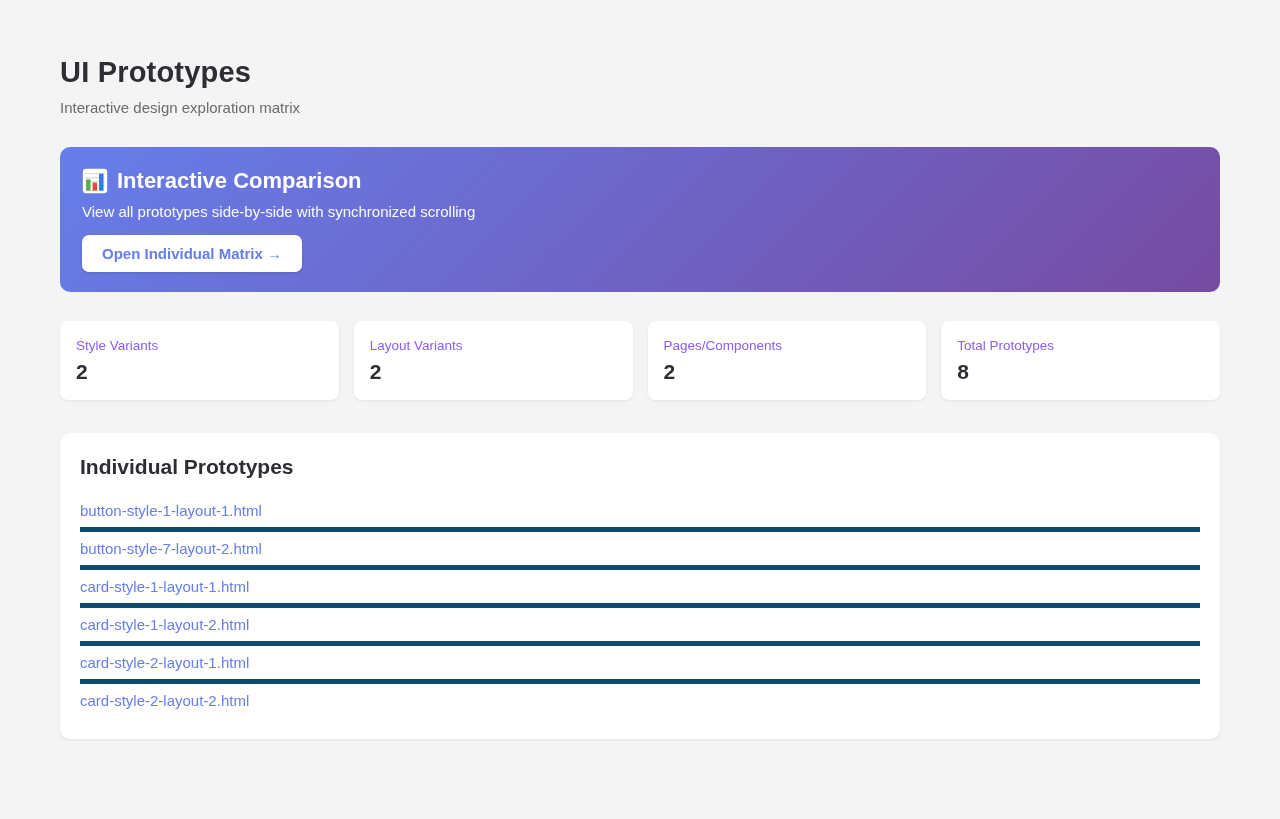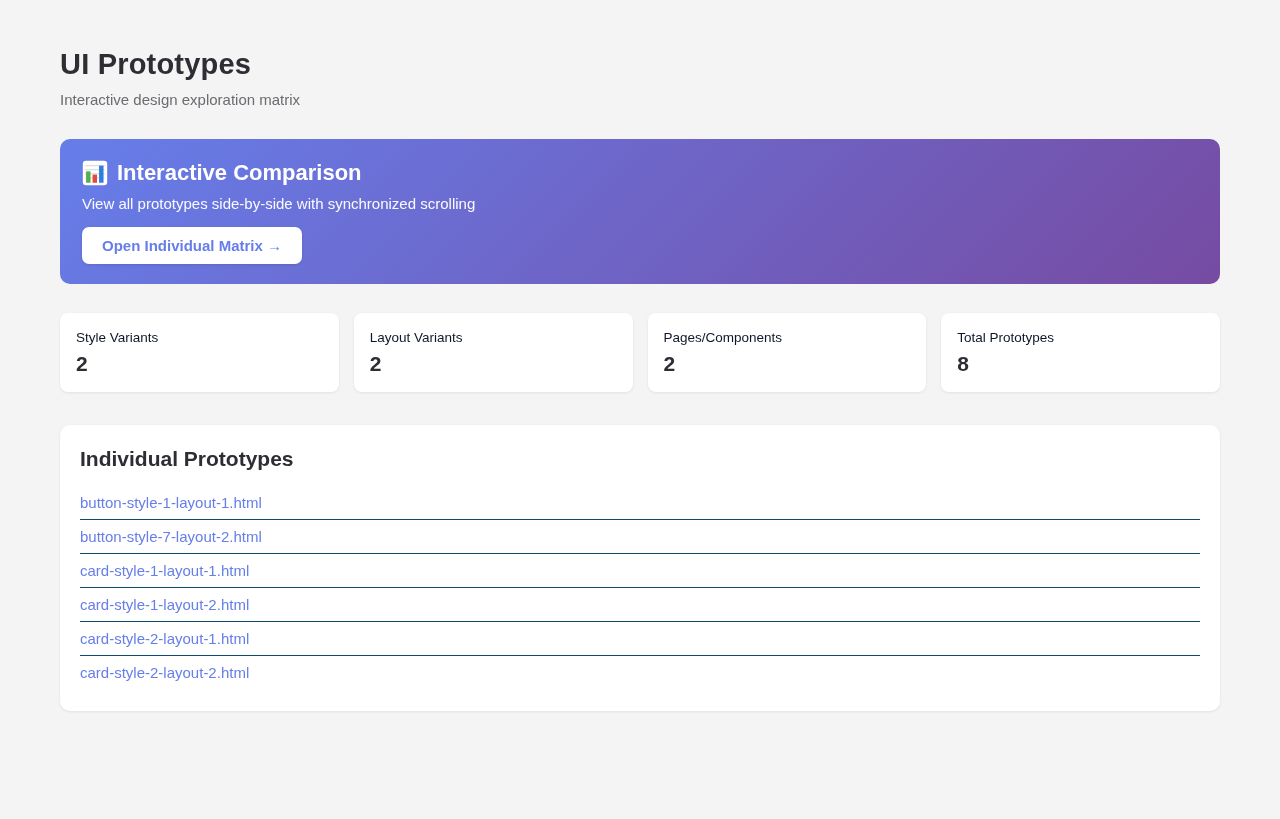--- a/index.html
+++ b/index.html
@@ -4,21 +4,21 @@
 <style>
   * { margin: 0; padding: 0; box-sizing: border-box; }
   html, body { width: 1280px; height: 819px; }
   body {
     background: #f4f4f5;
     font-family: "Liberation Sans", sans-serif;
     color: #2f2f35;
   }
   .container {
     width: 1160px;
-    margin: 8px auto;
+    margin: 16px auto;
     padding-top: 40px;
   }
   
   .page-title {
     font-size: 29px;
     font-weight: bold;
     color: #2d2d33;
     letter-spacing: 0.2px;
   }
   .page-subtitle {
@@ -70,21 +70,21 @@
   }
   .stat-card {
     background: #ffffff;
     border-radius: 8px;
     padding: 17px 16px 16px 16px;
     box-shadow: 0 1px 3px rgba(0,0,0,0.08);
     min-height: 78px;
   }
   .stat-label {
     font-size: 13.5px;
-    color: #0f172a;
+    color: #8b5cf6;
   }
   .stat-value {
     margin-top: 7px;
     font-size: 21px;
     font-weight: bold;
     color: #2d2d33;
   }
   
   .proto-card {
     margin-top: 33px;
@@ -97,21 +97,21 @@
   .proto-title {
     font-size: 21px;
     font-weight: bold;
     color: #2d2d33;
   }
   .proto-list {
     list-style: none;
     margin-top: 15px;
   }
   .proto-list li {
-    border-bottom: 1px solid #0c4a6e;
+    border-bottom: 5px solid #0c4a6e;
   }
   .proto-list li:last-child {
     border-bottom: none;
   }
   .proto-link {
     display: block;
     padding: 8px 0;
     font-size: 15px;
     color: #667eea;
     text-decoration: none;

